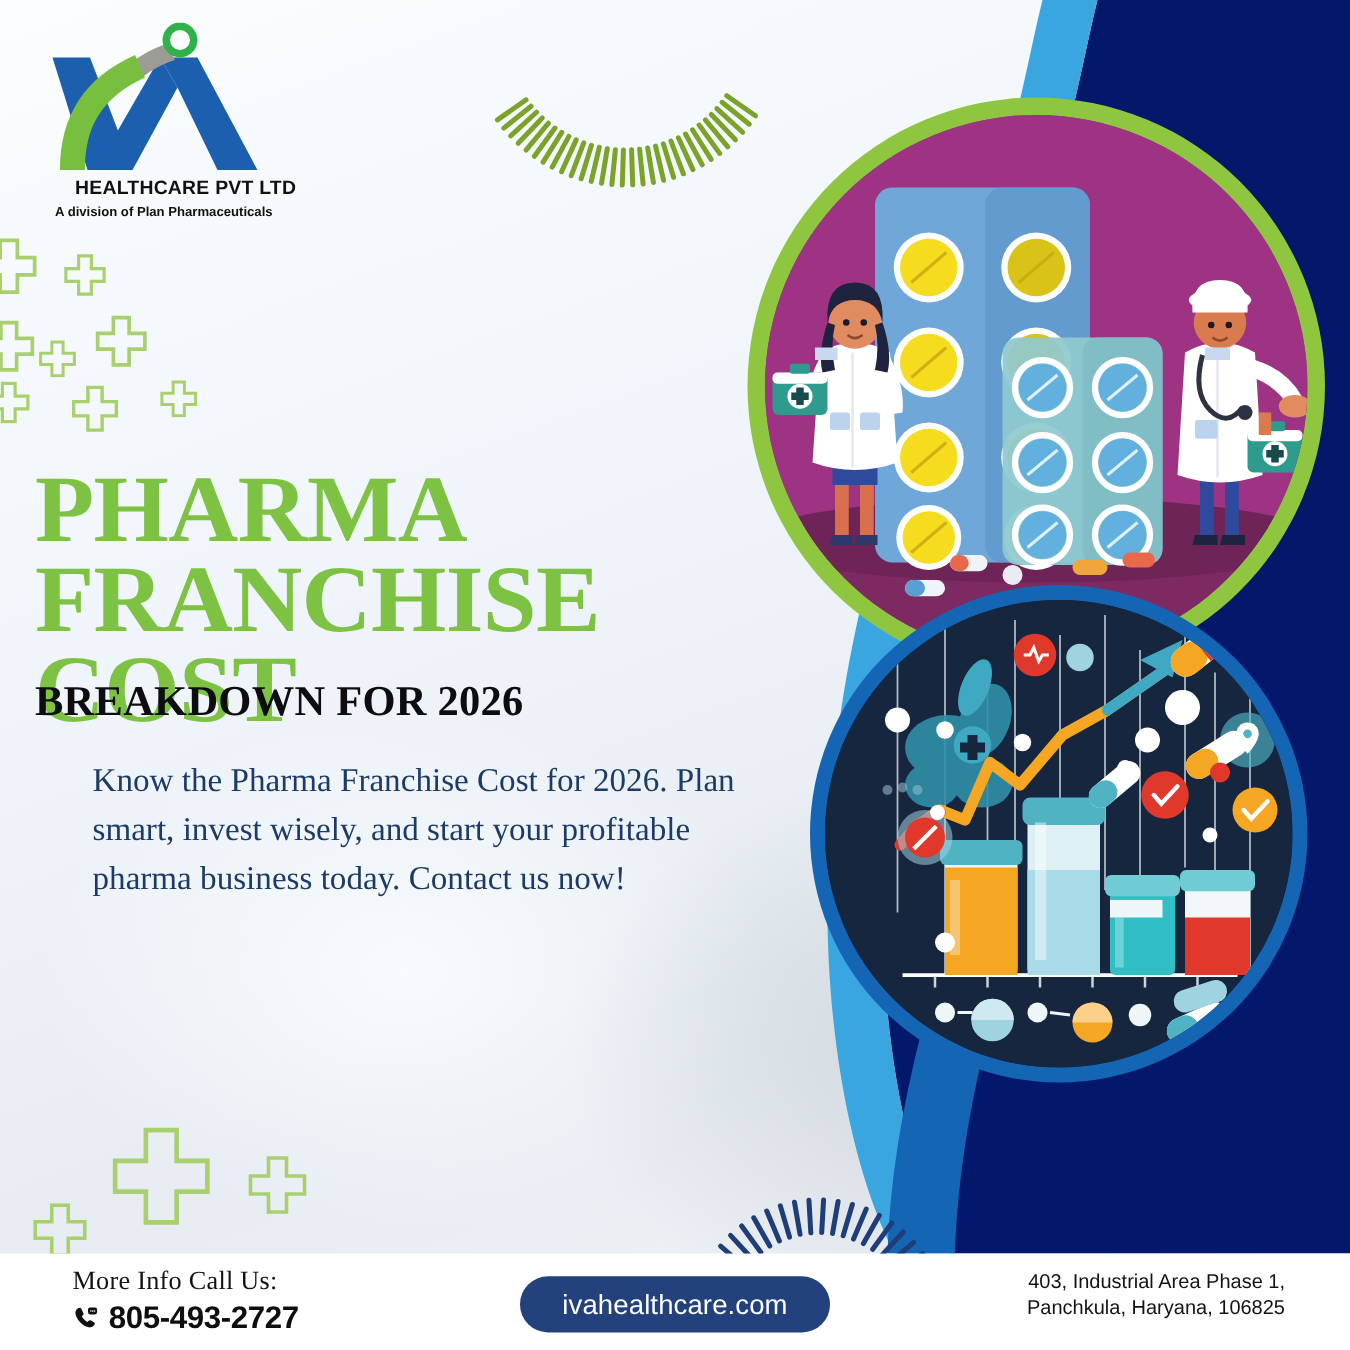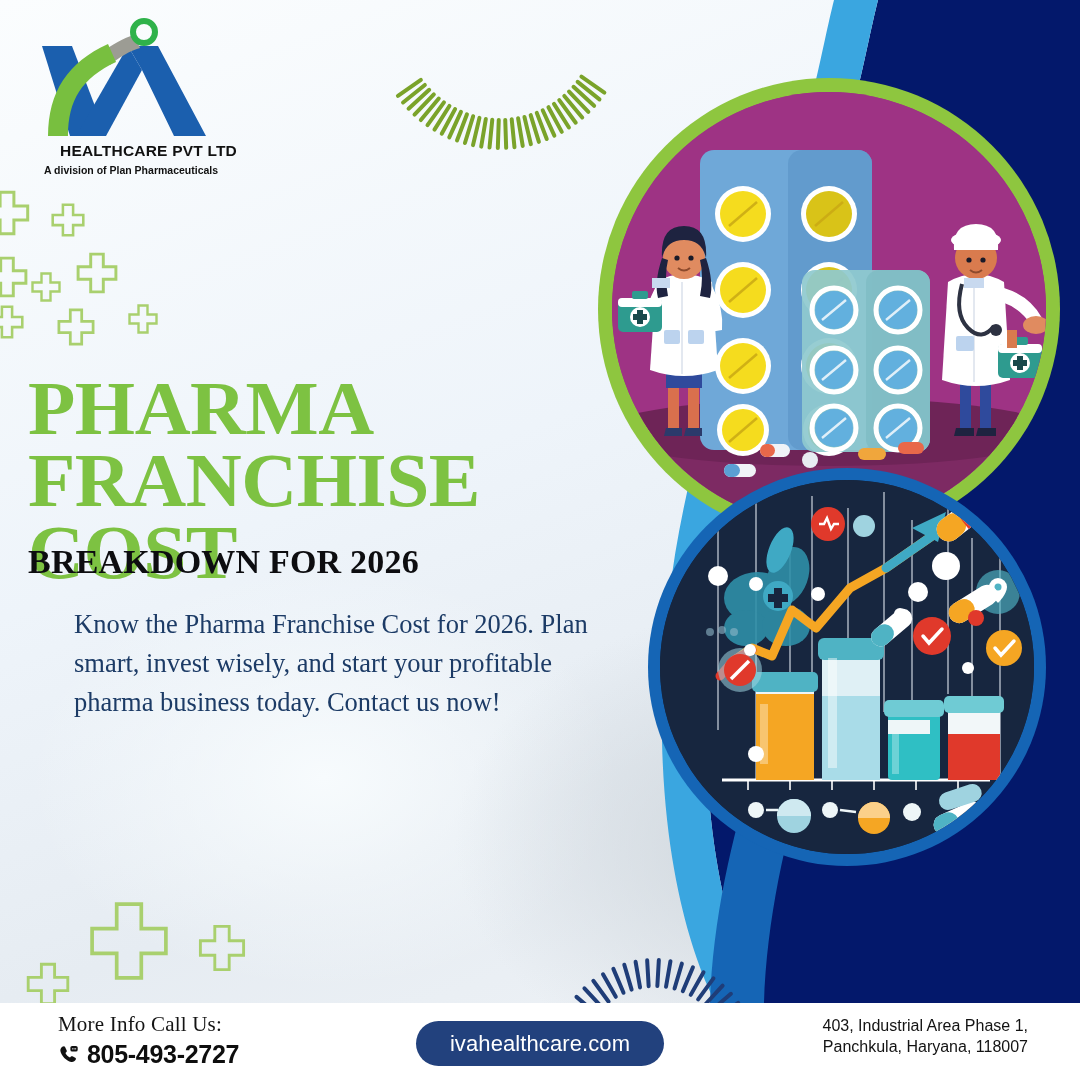--- a/index.html
+++ b/index.html
@@ -593,16 +593,16 @@
       <span class="call-number">805-493-2727</span>
     </div>
   </div>
 
   <div class="site-pill">
     <span>ivahealthcare.com</span>
   </div>
 
   <div class="addr">
     <div>403, Industrial Area Phase 1,</div>
-    <div>Panchkula, Haryana, 118007</div>
+    <div>Panchkula, Haryana, 106825</div>
   </div>
 
 </div>
 
 </body></html>

